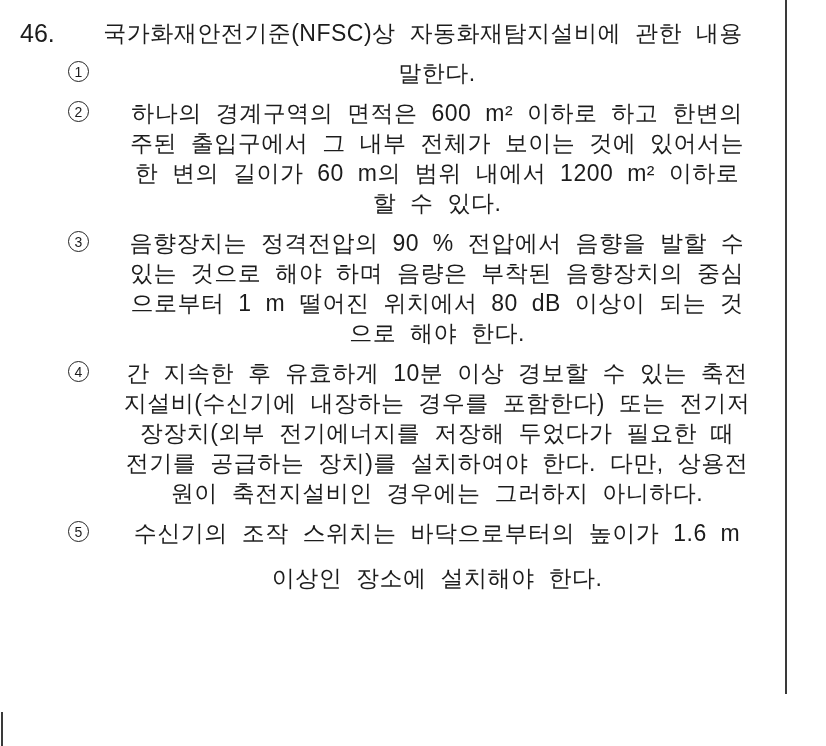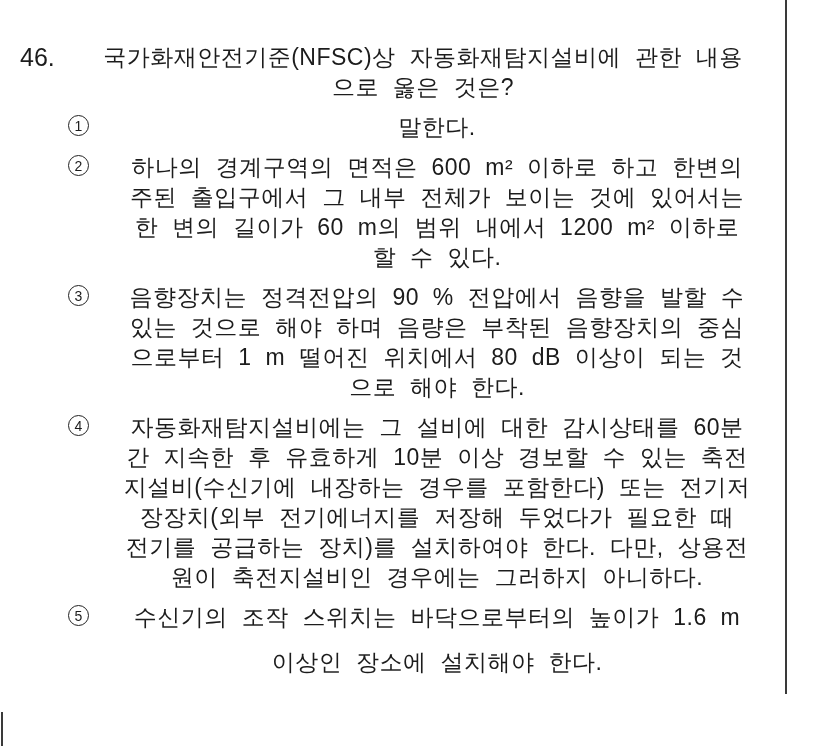--- a/index.html
+++ b/index.html
@@ -34,21 +34,20 @@
     left: 1px;
     top: 712px;
     width: 2px;
     height: 34px;
   }
   .question-block {
     position: absolute;
     left: 20px;
     top: 18px;
     width: 756px;
-    margin-top: 24px;
   }
   .q-row {
     display: flex;
     align-items: flex-start;
   }
   .q-num {
     flex: none;
     width: 52px;
     font-size: 25px;
     line-height: 30px;
@@ -104,21 +103,20 @@
 
 <div class="sheet">
   <div class="rule rule-right"></div>
   <div class="rule rule-left-bottom"></div>
 
   <div class="question-block">
     <div class="q-row">
       <span class="q-num">46.</span>
       <div class="q-text" id="q-lines">
           <div class="line">국가화재안전기준(NFSC)상 자동화재탐지설비에 관한 내용</div>
-          <div class="line">으로 옳은 것은?</div>
         </div>
     </div>
     <div class="options" id="options">
         <div class="option">
           <span class="marker"><span class="marker-circle">
               <span class="marker-digit">1</span>
             </span></span>
           <div class="opt-text">
             <div class="line">말한다.</div>
           </div>
@@ -143,21 +141,20 @@
             <div class="line">있는 것으로 해야 하며 음량은 부착된 음향장치의 중심</div>
             <div class="line">으로부터 1 m 떨어진 위치에서 80 dB 이상이 되는 것</div>
             <div class="line">으로 해야 한다.</div>
           </div>
         </div>
         <div class="option">
           <span class="marker"><span class="marker-circle">
               <span class="marker-digit">4</span>
             </span></span>
           <div class="opt-text">
-            <div class="line">자동화재탐지설비에는 그 설비에 대한 감시상태를 60분</div>
             <div class="line">간 지속한 후 유효하게 10분 이상 경보할 수 있는 축전</div>
             <div class="line">지설비(수신기에 내장하는 경우를 포함한다) 또는 전기저</div>
             <div class="line">장장치(외부 전기에너지를 저장해 두었다가 필요한 때</div>
             <div class="line">전기를 공급하는 장치)를 설치하여야 한다. 다만, 상용전</div>
             <div class="line">원이 축전지설비인 경우에는 그러하지 아니하다.</div>
           </div>
         </div>
         <div class="option">
           <span class="marker"><span class="marker-circle">
               <span class="marker-digit">5</span>

